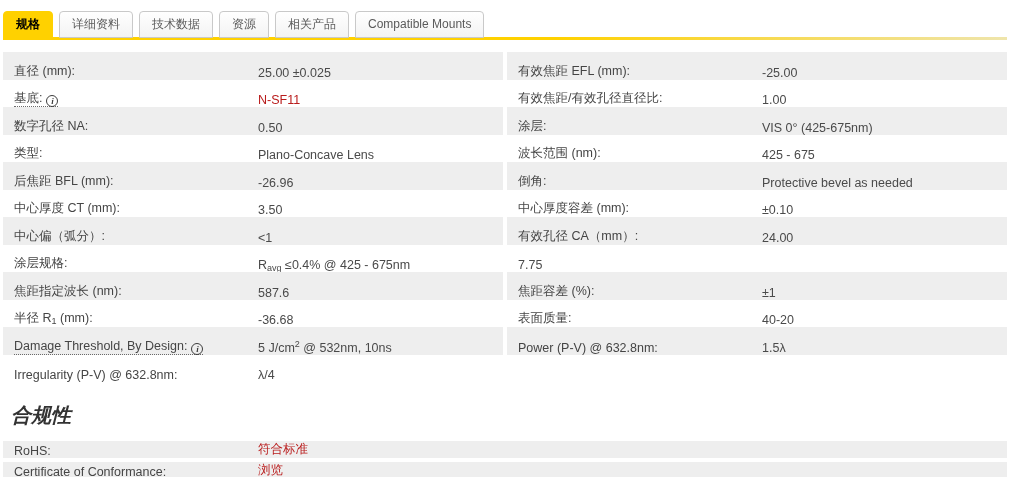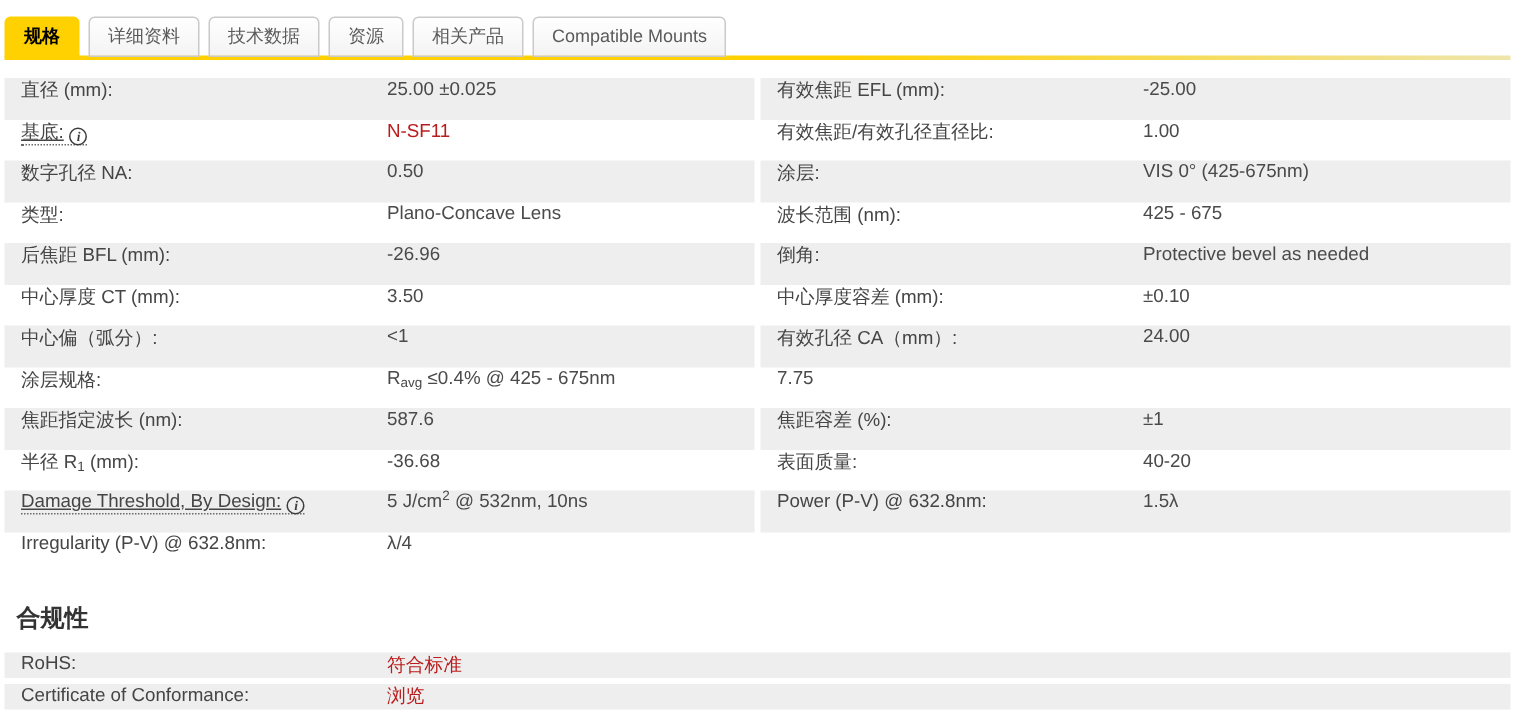--- a/index.html
+++ b/index.html
@@ -34,49 +34,49 @@
     height: 3px; width: 1004px;
     margin-top: -1px;
     background: linear-gradient(90deg, #ffd100 0%, #ffd100 55%, #efe5ac 100%);
     position: relative; z-index: 1;
   }
 
   
   .spec-table { margin-top: 12px; }
   .trow { display: flex; gap: 4px; height: 27.5px; }
   .compliance-table .trow { height: 28px; flex-direction: column; }
-  .cell { flex: 1 1 0; display: flex; align-items: flex-start; padding-left: 11px; }
+  .cell { flex: 1 1 0; display: flex; align-items: flex-end; padding-left: 11px; }
   .trow.shaded .cell { background: #eeeeee; }
 
   .lbl { flex: 0 0 244px; font-size: 12.5px; color: #454545; }
   .val { flex: 1 1 auto; font-size: 12.5px; color: #4a4a4a; padding-right: 6px; }
   .val.link { color: #b91c1c; cursor: pointer; }
 
   sub, sup { font-size: 9px; line-height: 0; }
   sub { vertical-align: -2px; }
   sup { vertical-align: 5px; }
 
-  .lbltext.has-info { border-bottom: 1px dotted #6a6a6a; padding-bottom: 1px; text-decoration: underline; }
+  .lbltext.has-info { border-bottom: 1px dotted #6a6a6a; padding-bottom: 1px; }
   .info-icon {
     display: inline-block;
     width: 12px; height: 12px;
     margin-left: 4px;
     border: 1px solid #3d3d3d; border-radius: 50%;
     color: #3d3d3d;
     font-family: "Liberation Serif", "DejaVu Serif", serif;
     font-style: italic; font-weight: 700;
     font-size: 9px; line-height: 10px; text-align: center;
     vertical-align: -2px;
     cursor: pointer;
   }
 
   
   .section-title {
     margin: 20px 0 9px 8px;
-    font-size: 16px; font-weight: 700; color: #333333;
+    font-size: 20px; font-weight: 700; color: #333333; font-style: italic;
   }
 </style>
 </head>
 <body>
 
 <div class="page">
   <div class="tabbar" id="tabbar">
       <div class="tab active">规格</div>
       <div class="tab">详细资料</div>
       <div class="tab">技术数据</div>

